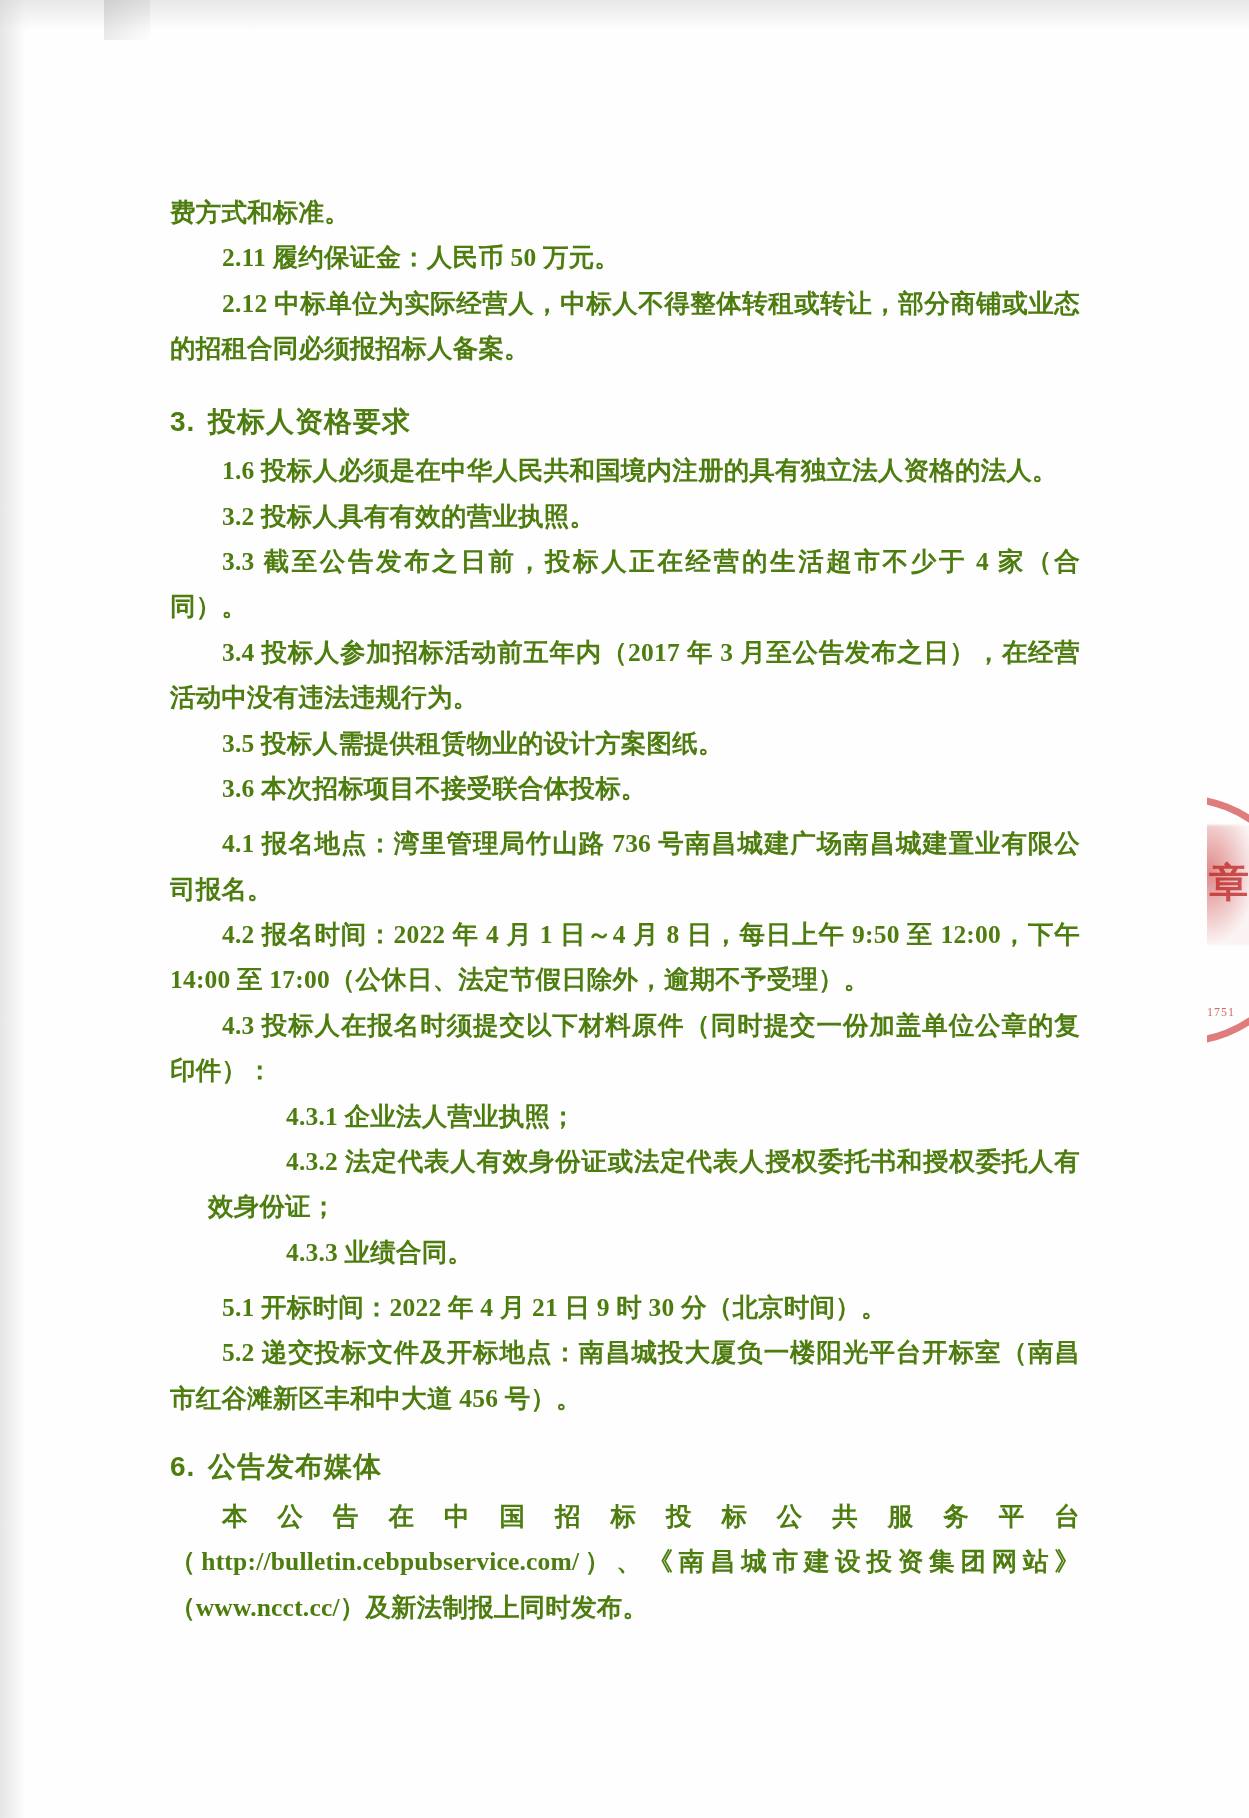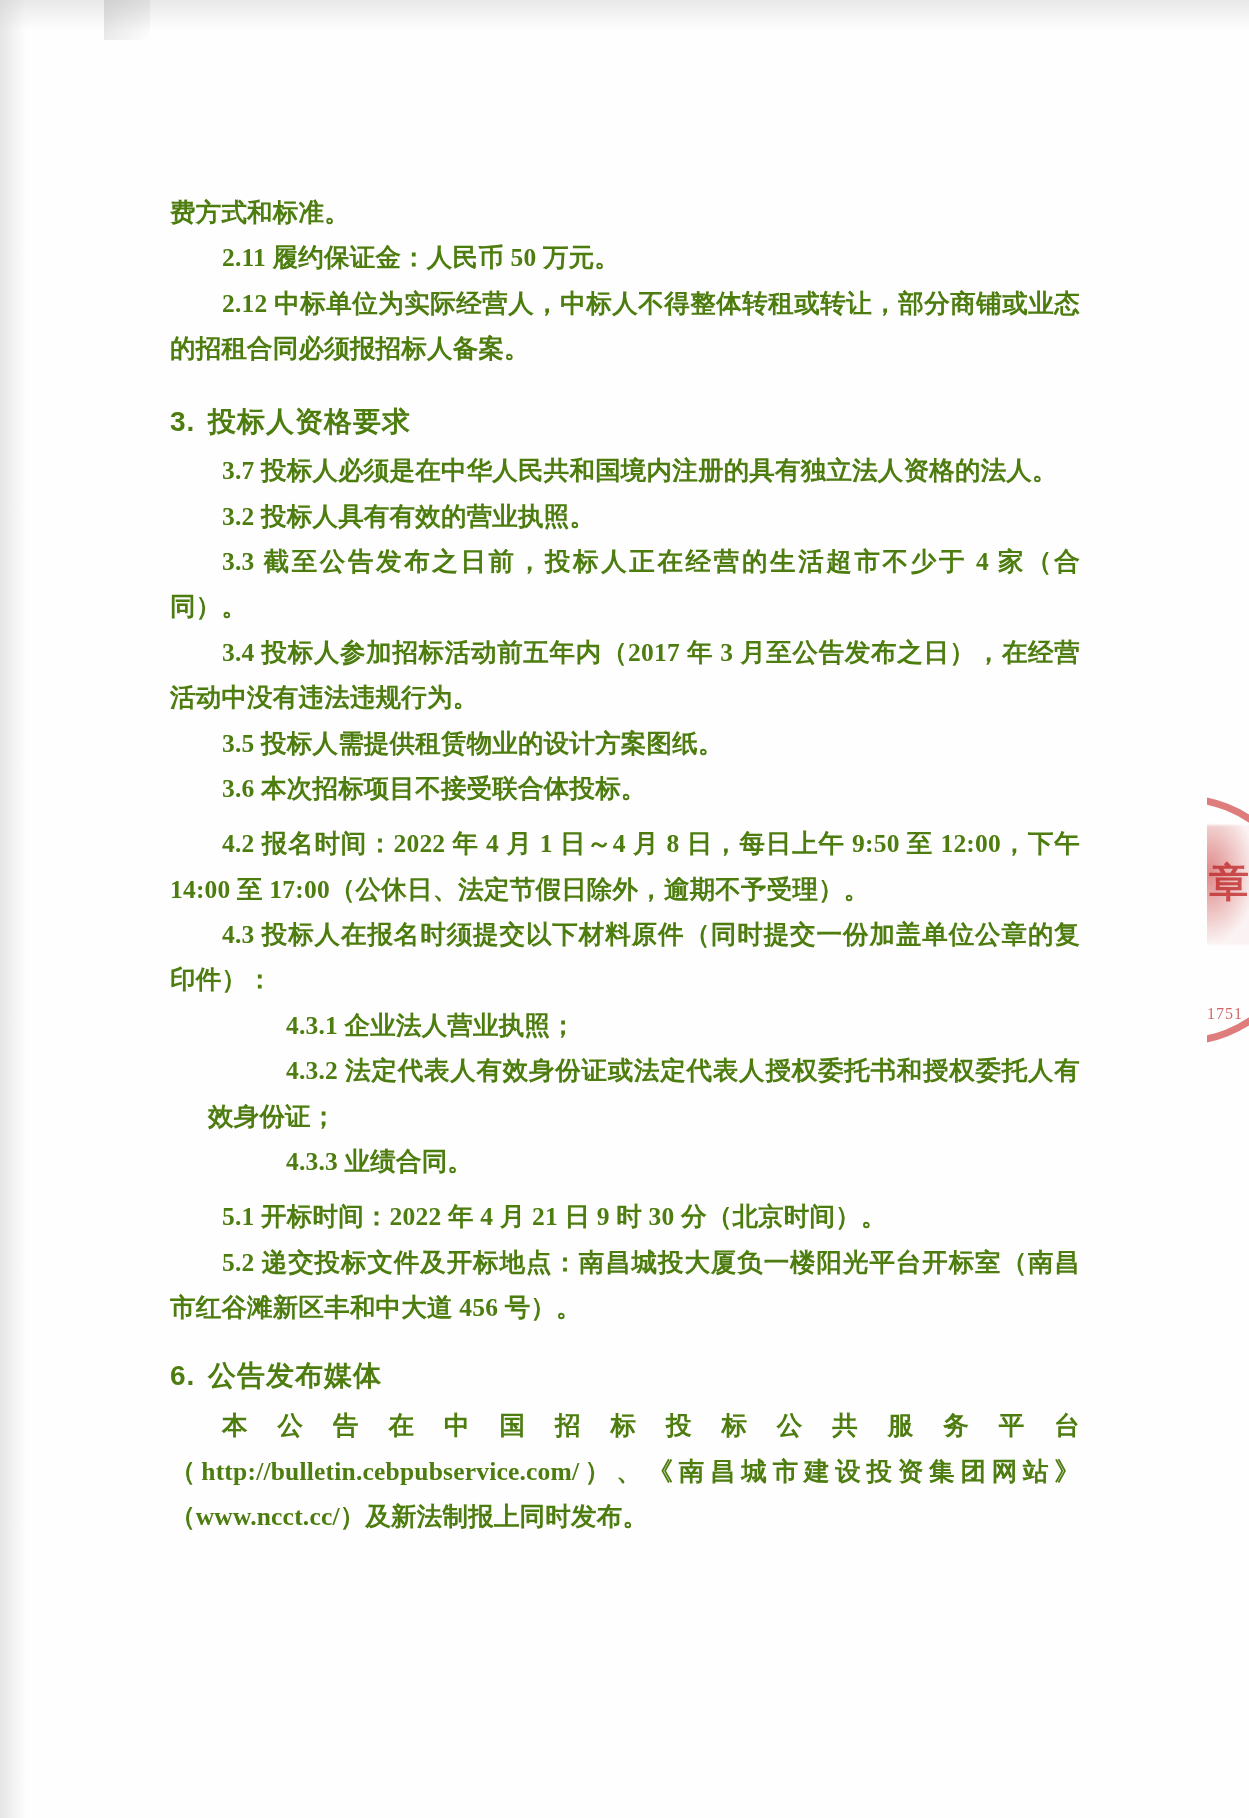--- a/index.html
+++ b/index.html
@@ -117,21 +117,21 @@
     top: 60px;
     font-size: 40px;
     color: rgba(190,35,35,0.75);
     font-weight: 700;
     font-family: "Liberation Serif", serif;
   }
   .stamp .code {
     position: absolute;
     left: 0px;
     top: 210px;
-    font-size: 16px;
+    font-size: 12px;
     color: rgba(190,40,40,0.7);
     letter-spacing: 1px;
   }
   .latin {
     font-family: "Liberation Sans", sans-serif;
     font-weight: 700;
   }
 </style>
 </head>
 <body>
@@ -153,28 +153,29 @@
 
     <p class="hang">费方式和标准。</p>
 
     <p class="indent">2.11 履约保证金：人民币 50 万元。</p>
     <p class="indent">2.12 中标单位为实际经营人，中标人不得整体转租或转让，部分商铺或业态的招租合同必须报招标人备案。</p>
 
     <div class="gap-m"></div>
     <h2>
       <span class="num latin">3.</span><span>投标人资格要求</span>
     </h2>
-    <p class="indent">3.7 投标人必须是在中华人民共和国境内注册的具有独立法人资格的法人。</p>
+    <p class="indent">1.6 投标人必须是在中华人民共和国境内注册的具有独立法人资格的法人。</p>
     <p class="indent">3.2 投标人具有有效的营业执照。</p>
     <p class="indent">3.3 截至公告发布之日前，投标人正在经营的生活超市不少于 4 家（合同）。</p>
     <p class="indent">3.4 投标人参加招标活动前五年内（2017 年 3 月至公告发布之日），在经营活动中没有违法违规行为。</p>
     <p class="indent">3.5 投标人需提供租赁物业的设计方案图纸。</p>
     <p class="indent">3.6 本次招标项目不接受联合体投标。</p>
 
     <div class="gap-m"></div>
+    <p class="indent">4.1 报名地点：湾里管理局竹山路 736 号南昌城建广场南昌城建置业有限公司报名。</p>
     <p class="indent">4.2 报名时间：2022 年 4 月 1 日～4 月 8 日，每日上午 9:50 至 12:00，下午 14:00 至 17:00（公休日、法定节假日除外，逾期不予受理）。</p>
     <p class="indent">4.3 投标人在报名时须提交以下材料原件（同时提交一份加盖单位公章的复印件）：</p>
     <p class="indent2">4.3.1 企业法人营业执照；</p>
     <p class="indent2">4.3.2 法定代表人有效身份证或法定代表人授权委托书和授权委托人有效身份证；</p>
     <p class="indent2">4.3.3 业绩合同。</p>
 
     <div class="gap-m"></div>
     <p class="indent">5.1 开标时间：2022 年 4 月 21 日 9 时 30 分（北京时间）。</p>
     <p class="indent">5.2 递交投标文件及开标地点：南昌城投大厦负一楼阳光平台开标室（南昌市红谷滩新区丰和中大道 456 号）。</p>
 

